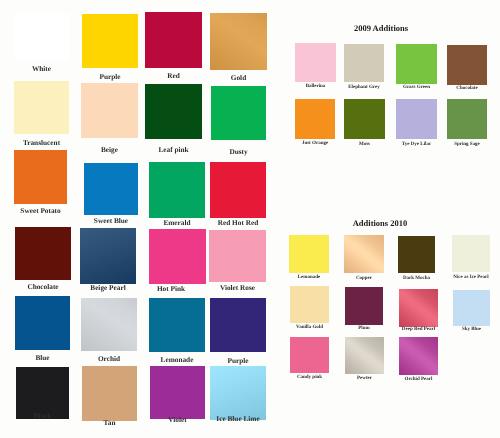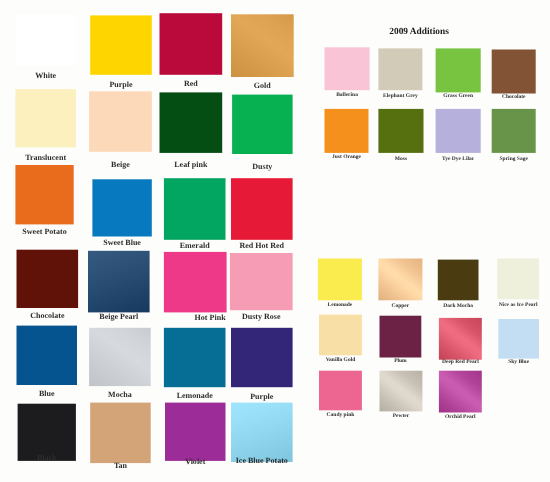--- a/index.html
+++ b/index.html
@@ -74,33 +74,33 @@
   <div class="sw-cell">
     <div class="swatch" style="left: 15px; top: 227px; width: 56px; height: 53px; background: rgb(97, 18, 8);"></div>
     <div class="lbl lbl-main" style="left:-7.0px;top:283px">Chocolate</div>
   </div>
   <div class="sw-cell">
     <div class="swatch" style="left: 80px; top: 228px; width: 56px; height: 56px; background: linear-gradient(160deg, rgb(54, 89, 127) 0%, rgb(49, 84, 122) 22%, rgb(40, 75, 113) 50%, rgb(30, 65, 103) 78%, rgb(22, 57, 95) 100%);"></div>
     <div class="lbl lbl-main" style="left:58.0px;top:284px">Beige Pearl</div>
   </div>
   <div class="sw-cell">
     <div class="swatch" style="left: 149px; top: 229px; width: 57px; height: 55px; background: rgb(238, 57, 137);"></div>
-    <div class="lbl lbl-main" style="left:141px;top:285px">Hot Pink</div>
+    <div class="lbl lbl-main" style="left:121px;top:285px">Hot Pink</div>
   </div>
   <div class="sw-cell">
     <div class="swatch" style="left: 209px; top: 230px; width: 57px; height: 52px; background: rgb(246, 156, 181);"></div>
-    <div class="lbl lbl-main" style="left:187.5px;top:284px">Dusty Rose</div>
+    <div class="lbl lbl-main" style="left:187.5px;top:284px">Violet Rose</div>
   </div>
   <div class="sw-cell">
     <div class="swatch" style="left: 15px; top: 296px; width: 55px; height: 54px; background: rgb(5, 84, 143);"></div>
     <div class="lbl lbl-main" style="left:-7.5px;top:354px">Blue</div>
   </div>
   <div class="sw-cell">
     <div class="swatch" style="left: 81px; top: 298px; width: 56px; height: 53px; background: linear-gradient(35deg, rgb(192, 195, 199) 0%, rgb(203, 206, 210) 30%, rgb(214, 217, 221) 58%, rgb(209, 212, 216) 80%, rgb(199, 202, 206) 100%);"></div>
-    <div class="lbl lbl-main" style="left:59.0px;top:355px">Mocha</div>
+    <div class="lbl lbl-main" style="left:59.0px;top:355px">Orchid</div>
   </div>
   <div class="sw-cell">
     <div class="swatch" style="left: 149px; top: 298px; width: 56px; height: 54px; background: rgb(6, 109, 148);"></div>
     <div class="lbl lbl-main" style="left:127.0px;top:356px">Lemonade</div>
   </div>
   <div class="sw-cell">
     <div class="swatch" style="left: 210px; top: 298px; width: 56px; height: 54px; background: rgb(51, 37, 119);"></div>
     <div class="lbl lbl-main" style="left:188.0px;top:357px">Purple</div>
   </div>
   <div class="sw-cell">
@@ -110,21 +110,21 @@
   <div class="sw-cell">
     <div class="swatch" style="left: 82px; top: 366px; width: 55px; height: 55px; background: rgb(211, 164, 119);"></div>
     <div class="lbl lbl-main" style="left:59.5px;top:419px">Tan</div>
   </div>
   <div class="sw-cell">
     <div class="swatch" style="left: 150px; top: 366px; width: 55px; height: 53px; background: rgb(156, 44, 151);"></div>
     <div class="lbl lbl-main" style="left:127.5px;top:416px">Violet</div>
   </div>
   <div class="sw-cell">
     <div class="swatch" style="left: 210px; top: 366px; width: 56px; height: 54px; background: linear-gradient(160deg, rgb(159, 229, 254) 0%, rgb(154, 224, 249) 22%, rgb(145, 215, 240) 50%, rgb(135, 205, 230) 78%, rgb(127, 197, 222) 100%);"></div>
-    <div class="lbl lbl-main" style="left:188.0px;top:415px">Ice Blue Potato</div>
+    <div class="lbl lbl-main" style="left:188.0px;top:415px">Ice Blue Lime</div>
   </div>
 </div>
 
 <div class="grid">
   <div class="sect-title" style="left:301px;top:23px">2009 Additions</div>
   <div class="sw-cell">
     <div class="swatch" style="left: 295px; top: 43px; width: 41px; height: 39px; background: rgb(249, 197, 214);"></div>
     <div class="lbl lbl-add" style="left:265.5px;top:84px">Ballerina</div>
   </div>
   <div class="sw-cell">
@@ -151,20 +151,21 @@
     <div class="swatch" style="left: 396px; top: 99px; width: 41px; height: 40px; background: rgb(182, 176, 221);"></div>
     <div class="lbl lbl-add" style="left:366.5px;top:142px">Tye Dye Lilac</div>
   </div>
   <div class="sw-cell">
     <div class="swatch" style="left: 447px; top: 99px; width: 40px; height: 40px; background: rgb(103, 148, 72);"></div>
     <div class="lbl lbl-add" style="left:417.0px;top:142px">Spring Sage</div>
   </div>
 </div>
 
 <div class="grid">
+  <div class="sect-title" style="left:300px;top:218px">Additions 2010</div>
   <div class="sw-cell">
     <div class="swatch" style="left: 289px; top: 235px; width: 40px; height: 38px; background: rgb(250, 235, 78);"></div>
     <div class="lbl lbl-add" style="left:259.0px;top:275px">Lemonade</div>
   </div>
   <div class="sw-cell">
     <div class="swatch" style="left: 344px; top: 235px; width: 40px; height: 38px; background: linear-gradient(38deg, rgb(222, 176, 126) 0%, rgb(240, 194, 144) 22%, rgb(255, 218, 168) 46%, rgb(255, 220, 170) 54%, rgb(242, 196, 146) 74%, rgb(226, 180, 130) 100%);"></div>
     <div class="lbl lbl-add" style="left:314.0px;top:276px">Copper</div>
   </div>
   <div class="sw-cell">
     <div class="swatch" style="left: 398px; top: 236px; width: 37px; height: 37px; background: rgb(74, 60, 16);"></div>

